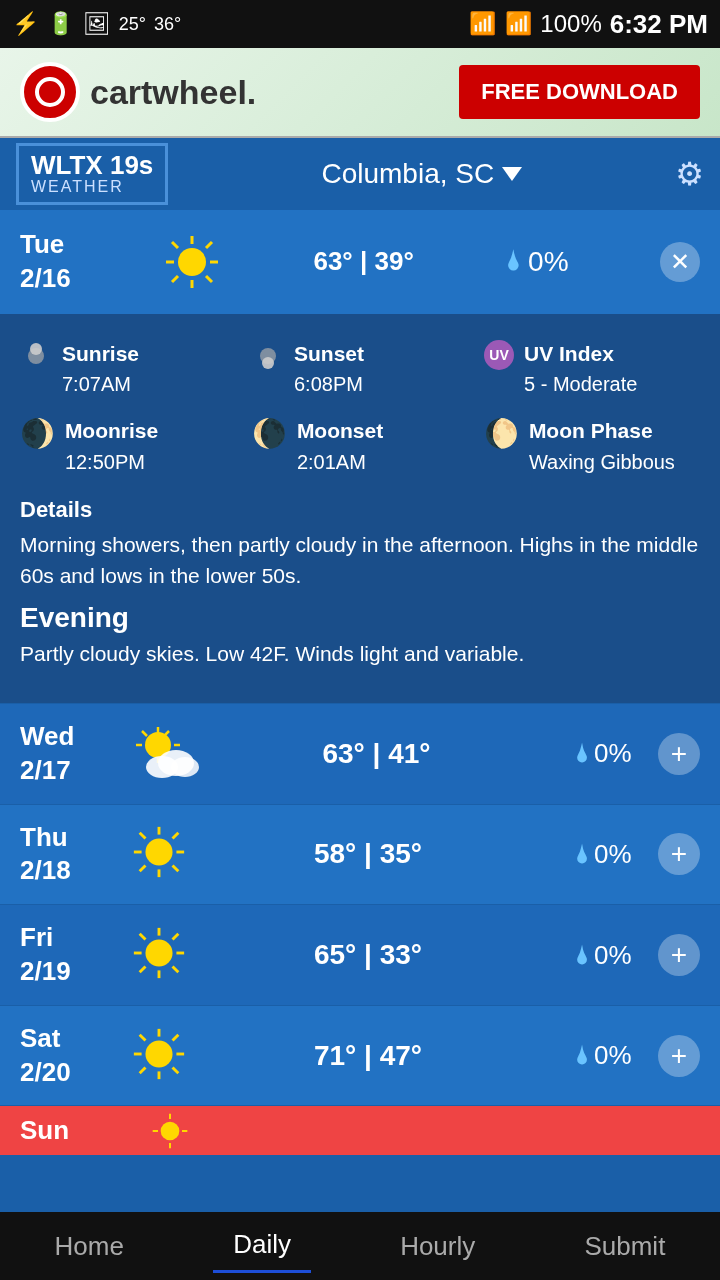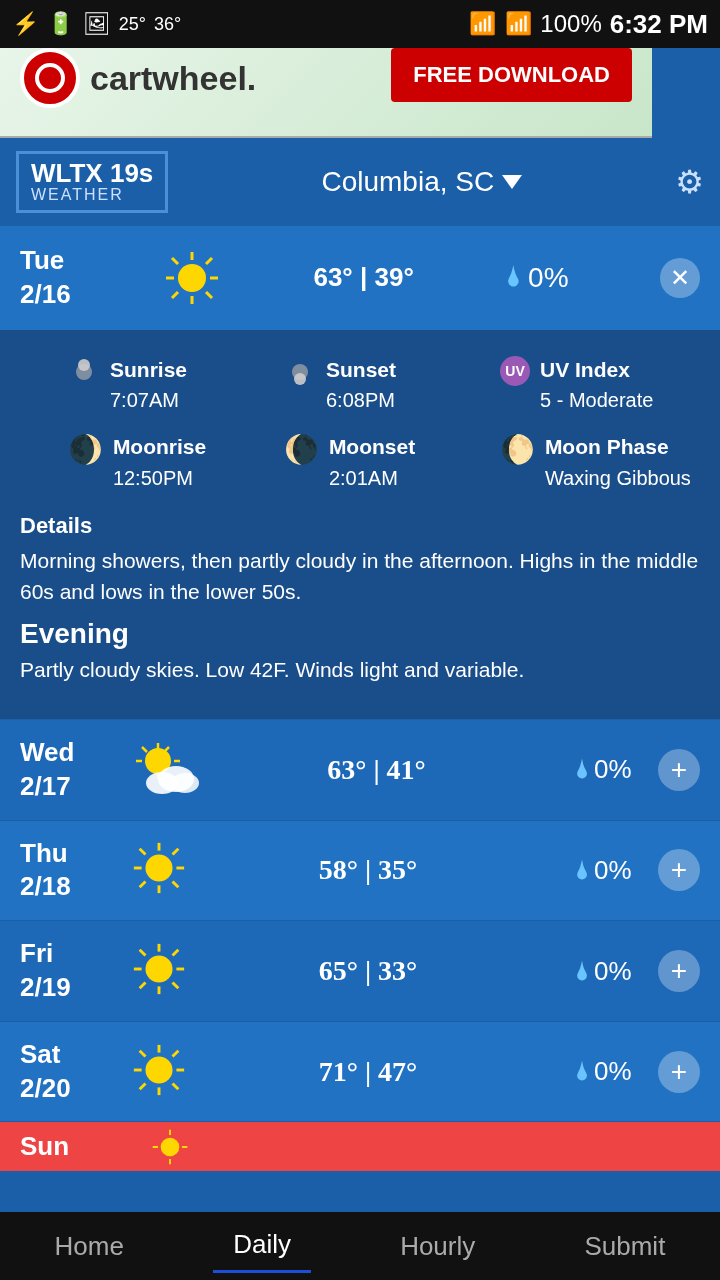--- a/index.html
+++ b/index.html
@@ -29,25 +29,25 @@
       align-items: center;
       gap: 8px;
     }
     .status-time {
       font-size: 26px;
       font-weight: bold;
     }
 
     
     .ad-banner {
-      width: 652px;
+      width: 720px;
       height: 90px;
       background: linear-gradient(135deg, #e8f5e9 0%, #c8e6c9 100%);
       display: flex;
-      align-items: flex-start;
+      align-items: center;
       justify-content: space-between;
       padding: 0 20px;
       border-bottom: 2px solid #aaa;
     }
     .ad-left {
       display: flex;
       align-items: center;
       gap: 10px;
     }
     .target-circle {
@@ -76,21 +76,21 @@
       color: white;
       padding: 14px 22px;
       font-size: 22px;
       font-weight: bold;
       border-radius: 4px;
     }
 
     
     .app-header {
       width: 720px;
-      height: 88px;
+      height: 72px;
       background: #1a5fa8;
       display: flex;
       align-items: center;
       justify-content: space-between;
       padding: 0 16px;
     }
     .wltx-logo {
       background: #1a5fa8;
       border: 3px solid #4a90d9;
       padding: 6px 12px;
@@ -175,21 +175,20 @@
     
     .detail-panel {
       background: #1a4e8a;
       padding: 24px 20px;
     }
     .detail-grid {
       display: grid;
       grid-template-columns: 1fr 1fr 1fr;
       gap: 16px;
       margin-bottom: 20px;
-      margin-left: 48px;
     }
     .detail-item {
       display: flex;
       align-items: flex-start;
       gap: 10px;
     }
     .detail-icon {
       font-size: 28px;
       margin-top: 2px;
       color: #cce0ff;
@@ -240,21 +239,20 @@
       font-weight: bold;
       line-height: 1.3;
       width: 110px;
     }
     .forecast-temps {
       color: white;
       font-size: 28px;
       font-weight: bold;
       flex: 1;
       text-align: center;
-      font-family: Liberation Serif, serif;
     }
     .forecast-precip {
       color: white;
       font-size: 26px;
       display: flex;
       align-items: center;
       gap: 4px;
       width: 110px;
       justify-content: center;
     }

